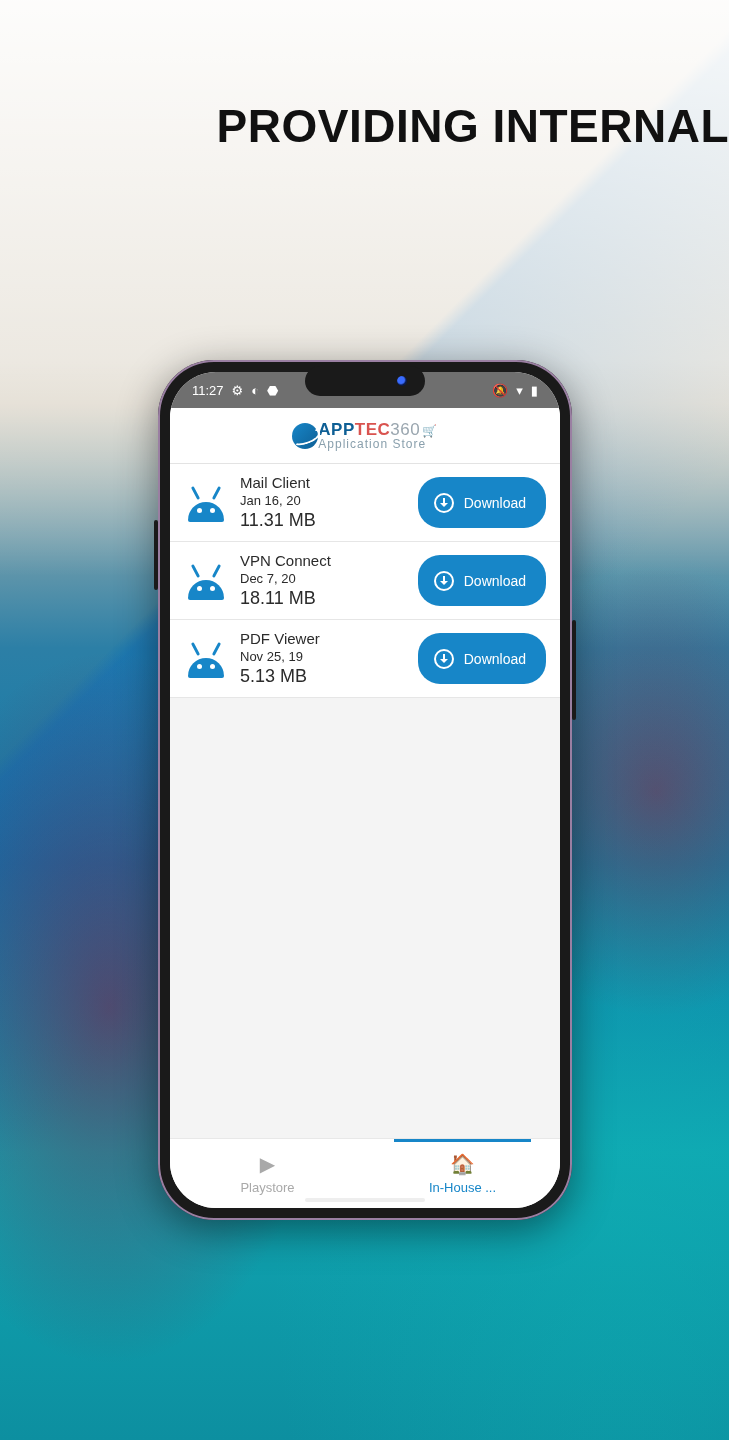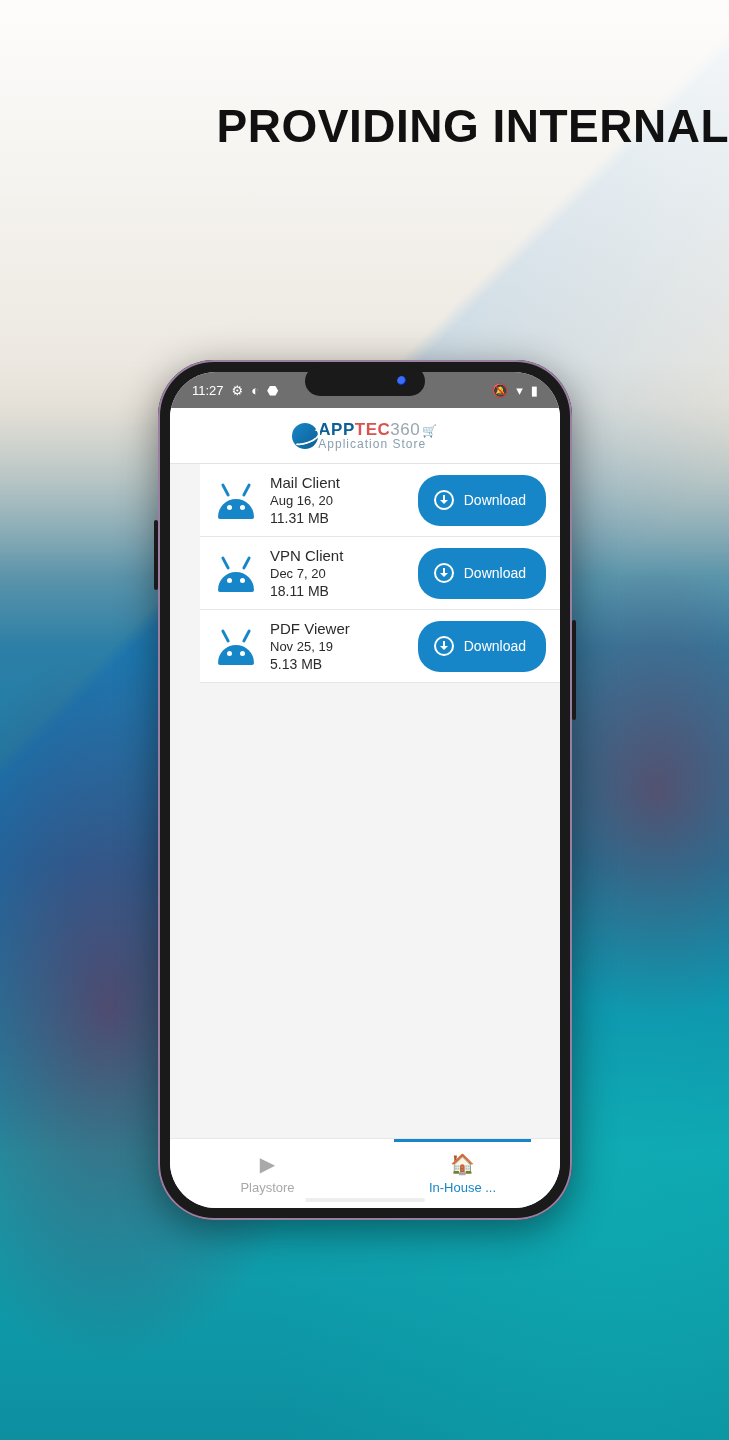--- a/index.html
+++ b/index.html
@@ -79,41 +79,41 @@
     border:2px solid #fff; border-top-color:transparent; border-left-color:transparent;
     left:-1px; top:7px; transform:rotate(-20deg);
   }
   .logo-text{ font-size:17px; font-weight:700; letter-spacing:0.5px; line-height:1; }
   .logo-text .a{ color:#0e5f95; }
   .logo-text .b{ color:#d9534f; font-weight:800; }
   .logo-text .c{ color:#9aa6af; font-weight:400; }
   .logo-sub{ font-size:12px; color:#8aa0ad; letter-spacing:1px; margin-top:-1px; }
   .cart-icon{ color:#1786c8; font-size:12px; margin-left:2px; }
 
-  .list { flex:1; overflow:auto; background:#f4f4f4;padding-left:30px; }
+  .list { flex:1; overflow:auto; background:#f4f4f4; }
   .row {
     background:#fff; border-bottom:1px solid #e6e6e6;
     display:flex; align-items:center; gap:12px;
     padding:10px 14px;
   }
   .droid { width:44px; height:38px; position:relative; flex:0 0 44px; }
   .droid .head{
     position:absolute; left:4px; right:4px; bottom:0; height:20px;
     background:#1786c8; border-radius:18px 18px 2px 2px;
   }
   .droid .ant{ position:absolute; width:3px; height:14px; background:#1786c8; top:2px; border-radius:2px; }
   .droid .ant.l{ left:10px; transform:rotate(-28deg); }
   .droid .ant.r{ right:10px; transform:rotate(28deg); }
   .droid .eye{ position:absolute; width:5px; height:5px; background:#fff; border-radius:50%; bottom:9px; }
   .droid .eye.l{ left:13px; } .droid .eye.r{ right:13px; }
 
   .meta { flex:1; min-width:0; }
   .meta .name{ color:#2b2b2b; font-size:15px; }
   .meta .date{ color:#2b2b2b; font-size:13px; margin-top:2px; }
-  .meta .size{ color:#2b2b2b; font-size:14px; margin-top:2px; }
+  .meta .size{ color:#2b2b2b; font-size:18px; margin-top:2px; }
 
   .dl-btn {
     background:#1786c8; color:#fff; border:none;
     border-radius:22px; height:51px; padding:0 20px 0 16px;
     display:flex; align-items:center; gap:10px; font-size:14px;
     cursor:pointer;
   }
   .dl-ico{
     width:20px; height:20px; border:2px solid #fff; border-radius:50%;
     position:relative;
@@ -191,39 +191,39 @@
       <div class="row">
         <div class="droid">
           <span class="ant l"></span>
             <span class="ant r"></span>
           <span class="head"></span>
             <span class="eye l"></span>
             <span class="eye r"></span>
         </div>
         <div class="meta">
           <div class="name">Mail Client</div>
-          <div class="date">Aug 16, 20</div>
+          <div class="date">Jan 16, 20</div>
           <div class="size">11.31 MB</div>
         </div>
         <button class="dl-btn">
           <span class="dl-ico"></span>
           <span>Download</span>
         </button>
       </div>
 
       <div class="row">
         <div class="droid">
           <span class="ant l"></span>
             <span class="ant r"></span>
           <span class="head"></span>
             <span class="eye l"></span>
             <span class="eye r"></span>
         </div>
         <div class="meta">
-          <div class="name">VPN Client</div>
+          <div class="name">VPN Connect</div>
           <div class="date">Dec 7, 20</div>
           <div class="size">18.11 MB</div>
         </div>
         <button class="dl-btn">
           <span class="dl-ico"></span>
           <span>Download</span>
         </button>
       </div>
 
       <div class="row">

